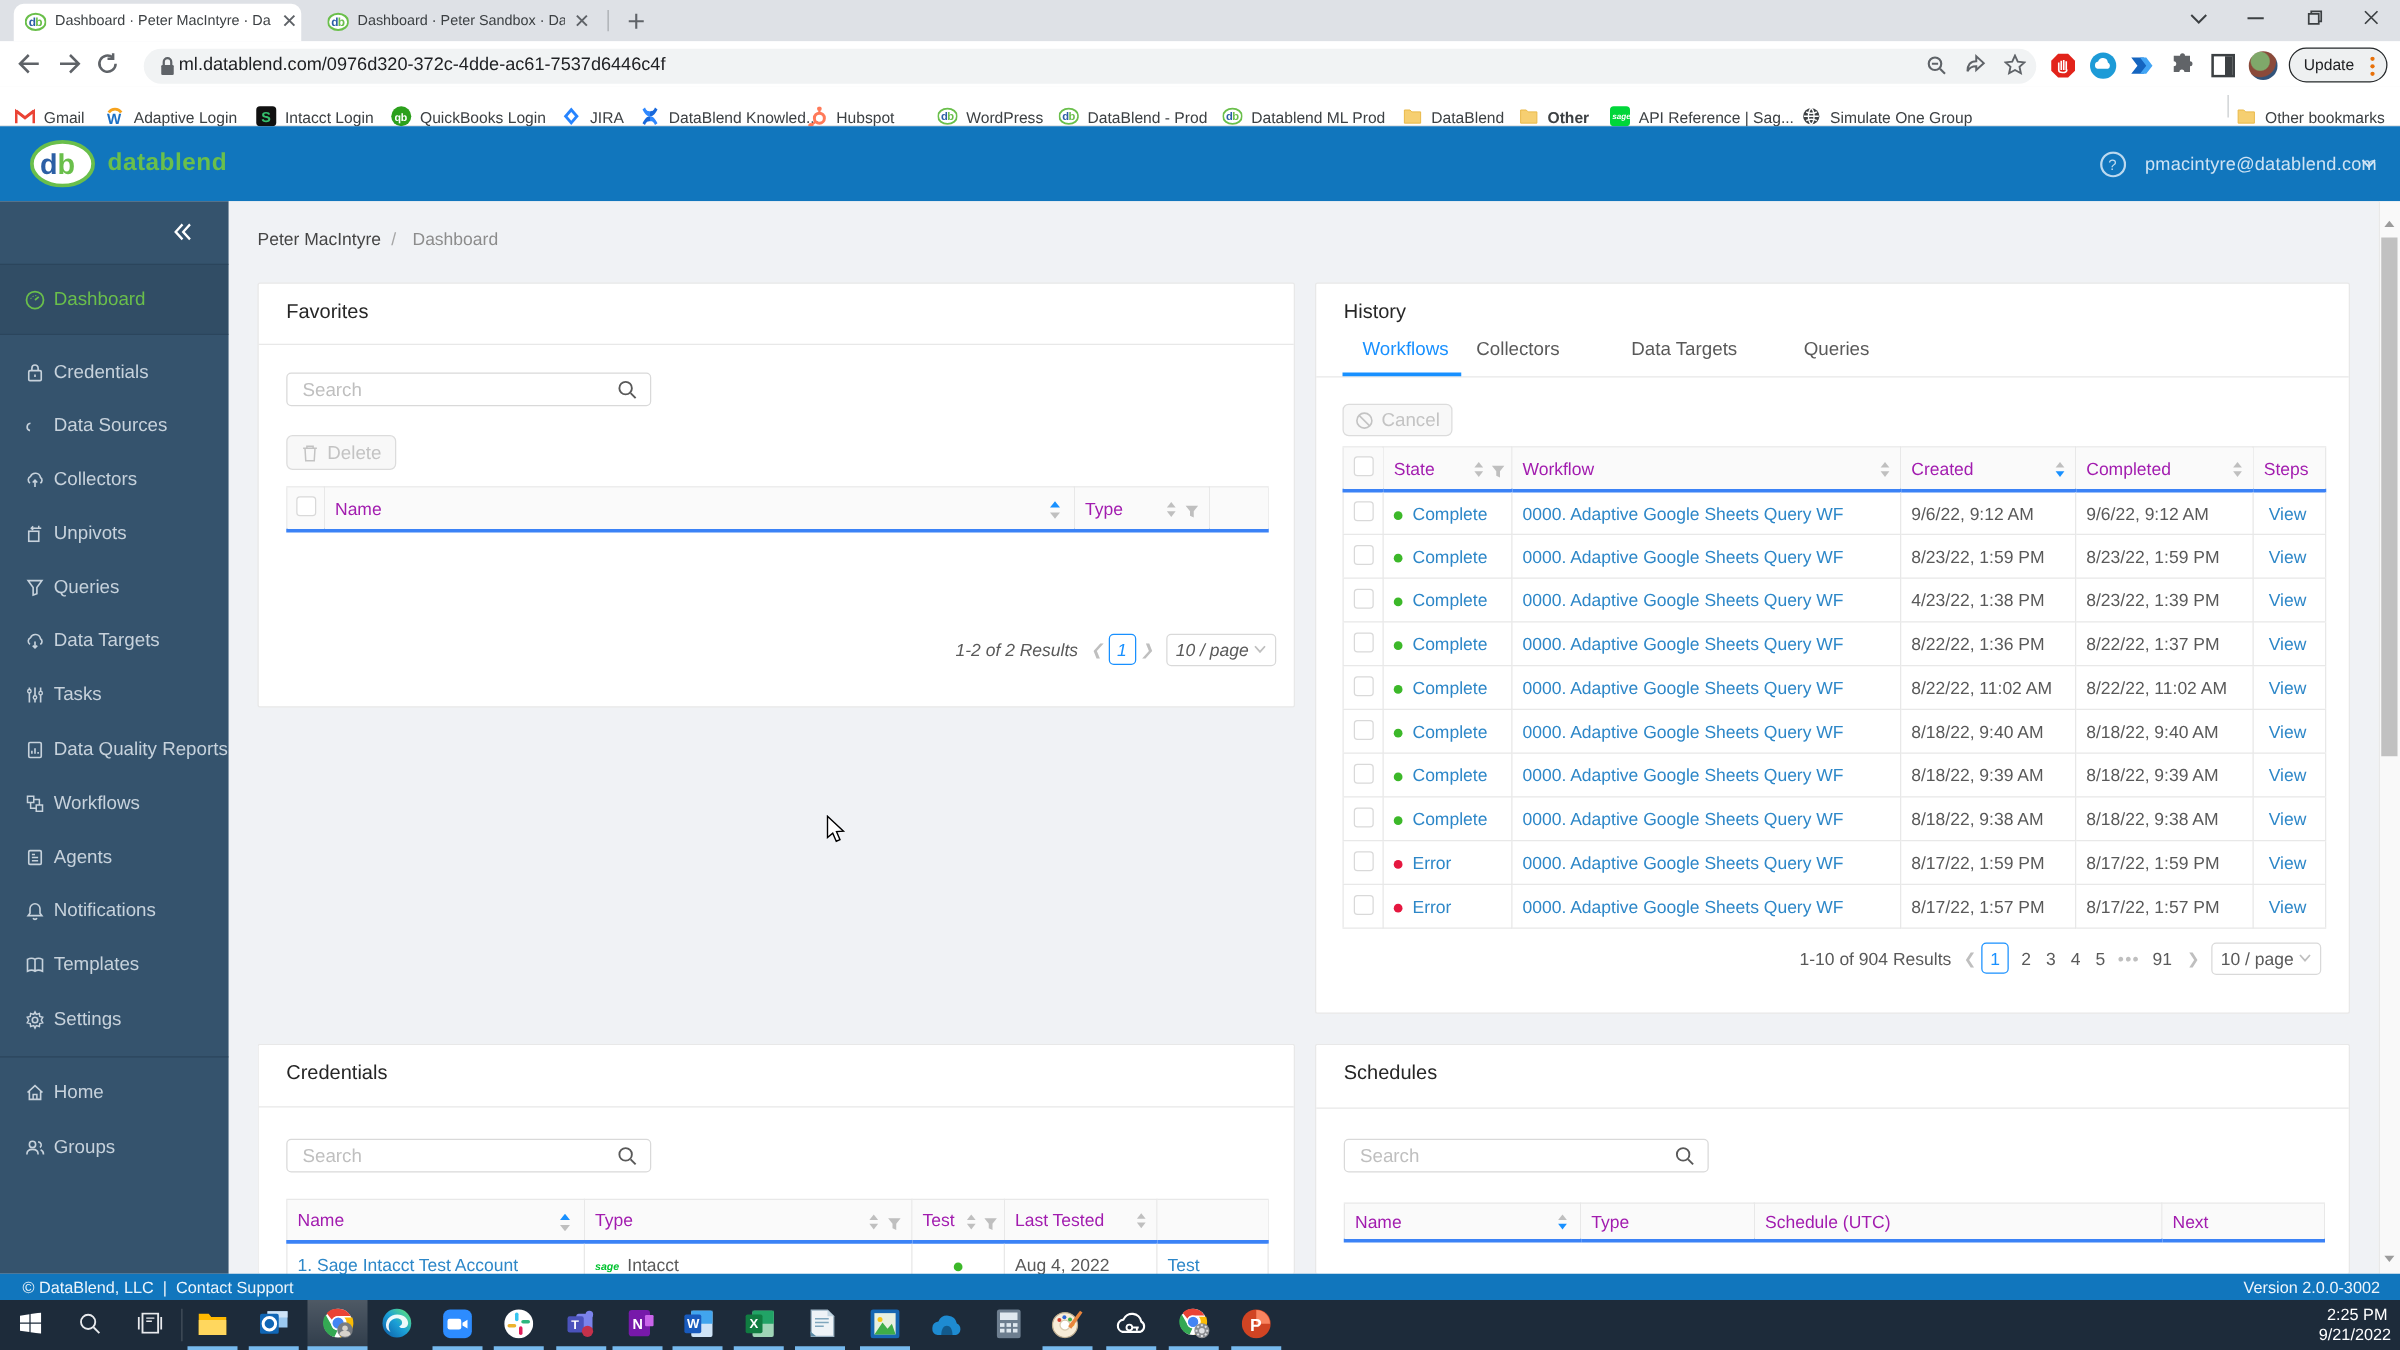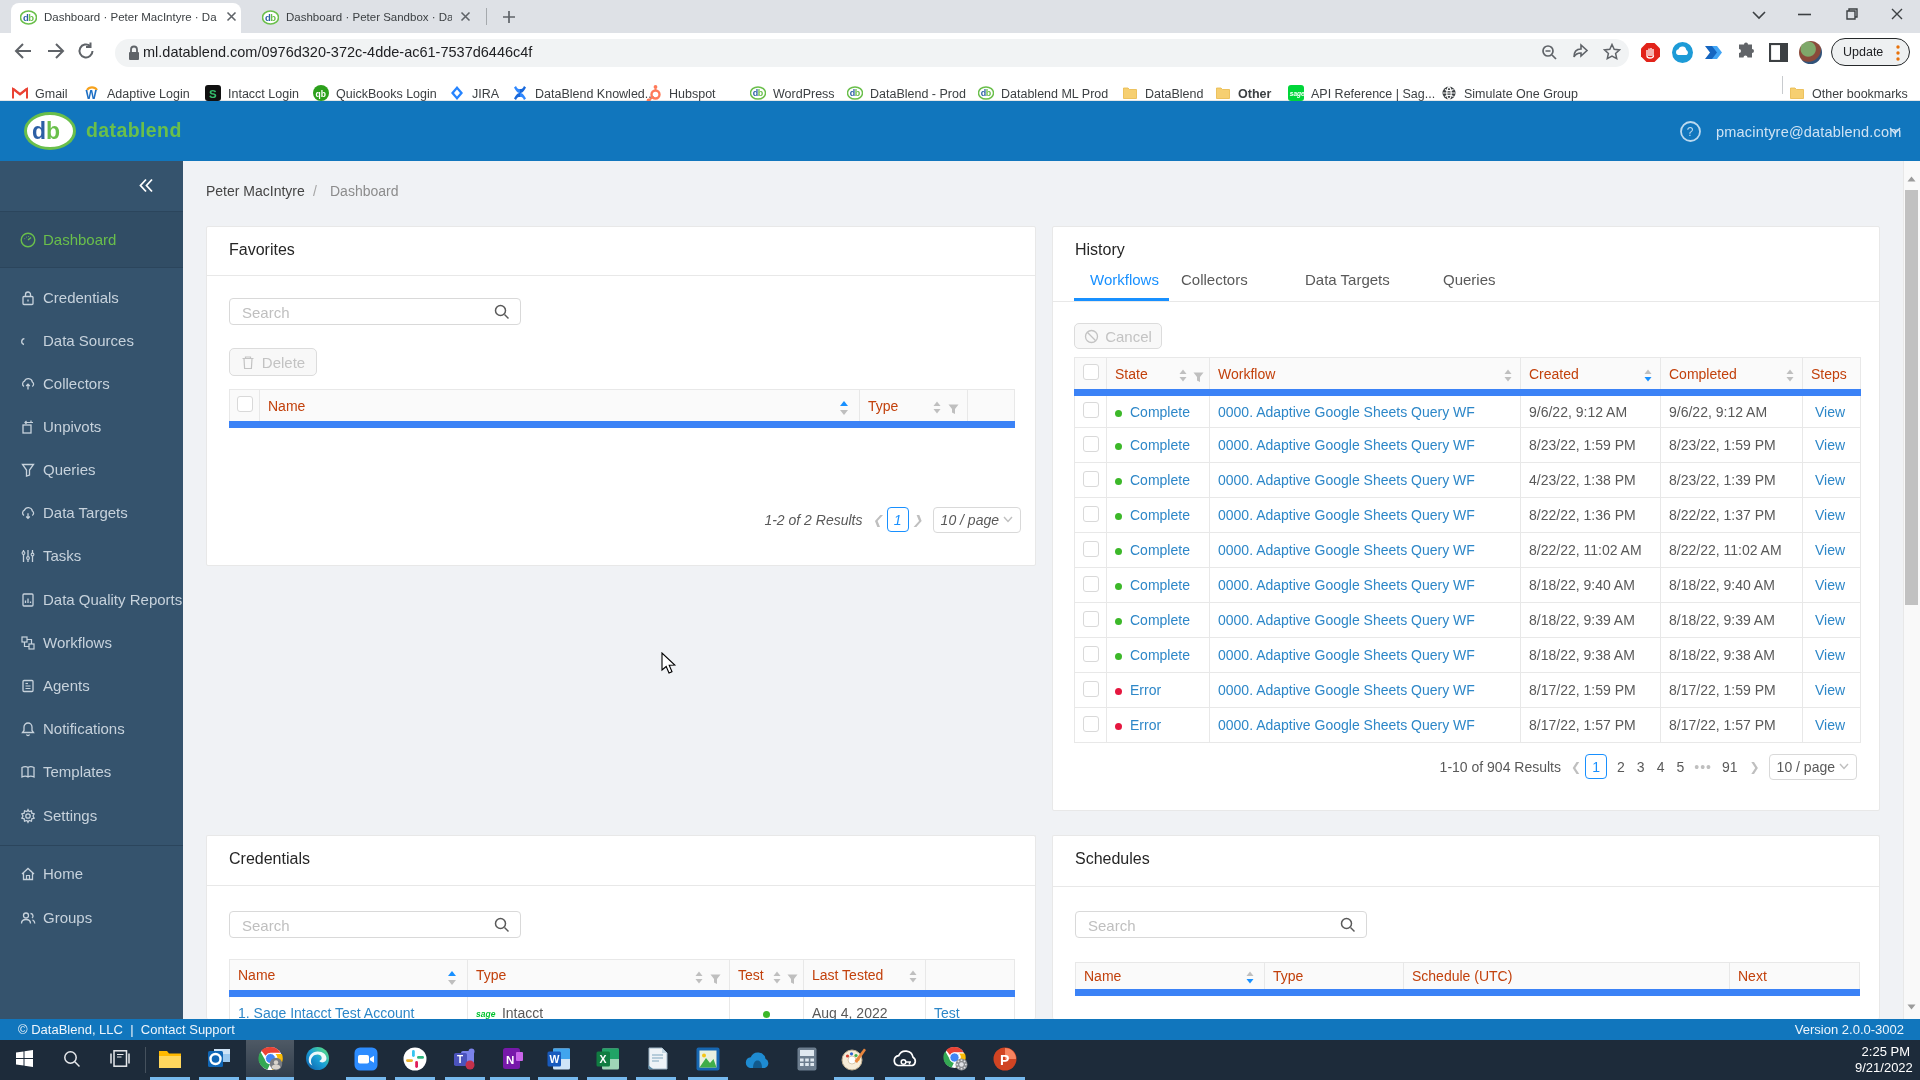--- a/index.html
+++ b/index.html
@@ -31,21 +31,21 @@
 #content { left:183px; top:161px; width:1720px; height:858px; background:#f0f2f5; overflow:hidden; }
 .card { position:absolute; background:#fff; border:1px solid #e8e8e8; border-radius:2px; }
 .card-title { position:absolute; left:22px; top:14px; font-size:16px; color:#262626; font-weight:500; }
 .card-divider { position:absolute; left:0; right:0; height:1px; background:#e8e8e8; }
 .search { position:absolute; border:1px solid #d9d9d9; border-radius:4px; background:#fff; }
 .search .ph { position:absolute; left:12px; top:50%; transform:translateY(-50%); color:#bfbfbf; font-size:15px; }
 .btn-dis { position:absolute; border:1px solid #dcdcdc; border-radius:5px; background:#f8f8f8; color:#c3c3c3; font-size:15px; display:flex; align-items:center; justify-content:center; }
 table.tb { border-collapse:collapse; position:absolute; table-layout:fixed; border:1px solid #e8e8e8; }
 table.tb th, table.tb td { border-right:1px solid #e8e8e8; }
 table.tb th:last-child, table.tb td:last-child { border-right:none; }
-table.tb th { background:#fafafa; font-weight:500; color:#c2410c; font-size:14px; text-align:left; border-bottom:7px solid #3b82f6; border-top:1px solid #e8e8e8; padding:0 8px; position:relative; }
+table.tb th { background:#fafafa; font-weight:500; color:#a21caf; font-size:14px; text-align:left; border-bottom:3px solid #3b82f6; border-top:1px solid #e8e8e8; padding:0 8px; position:relative; }
 table.tb td { font-size:14px; color:#595959; border-bottom:1px solid #e8e8e8; padding:0 8px; background:#fff; }
 a.lk { color:#2d87c8; text-decoration:none; }
 .chk { width:16px; height:16px; border:1px solid #d9d9d9; border-radius:3px; background:#fff; display:inline-block; }
 .pag { position:absolute; font-size:14px; color:#595959; display:flex; align-items:center; }
 .pag .pgbtn { border:1px solid #1890ff; color:#1890ff; border-radius:4px; width:22px; height:25px; display:flex; align-items:center; justify-content:center; margin:0 4px; }
 .pag .sel { border:1px solid #d9d9d9; border-radius:4px; height:26px; display:flex; align-items:center; padding:0 7px; color:#595959; }
 .dot { width:7px; height:7px; border-radius:50%; display:inline-block; }
 
 
 #footer { left:0; top:1019px; width:1920px; height:21px; background:#1176bd; color:#eef5fb; font-size:13px; }

